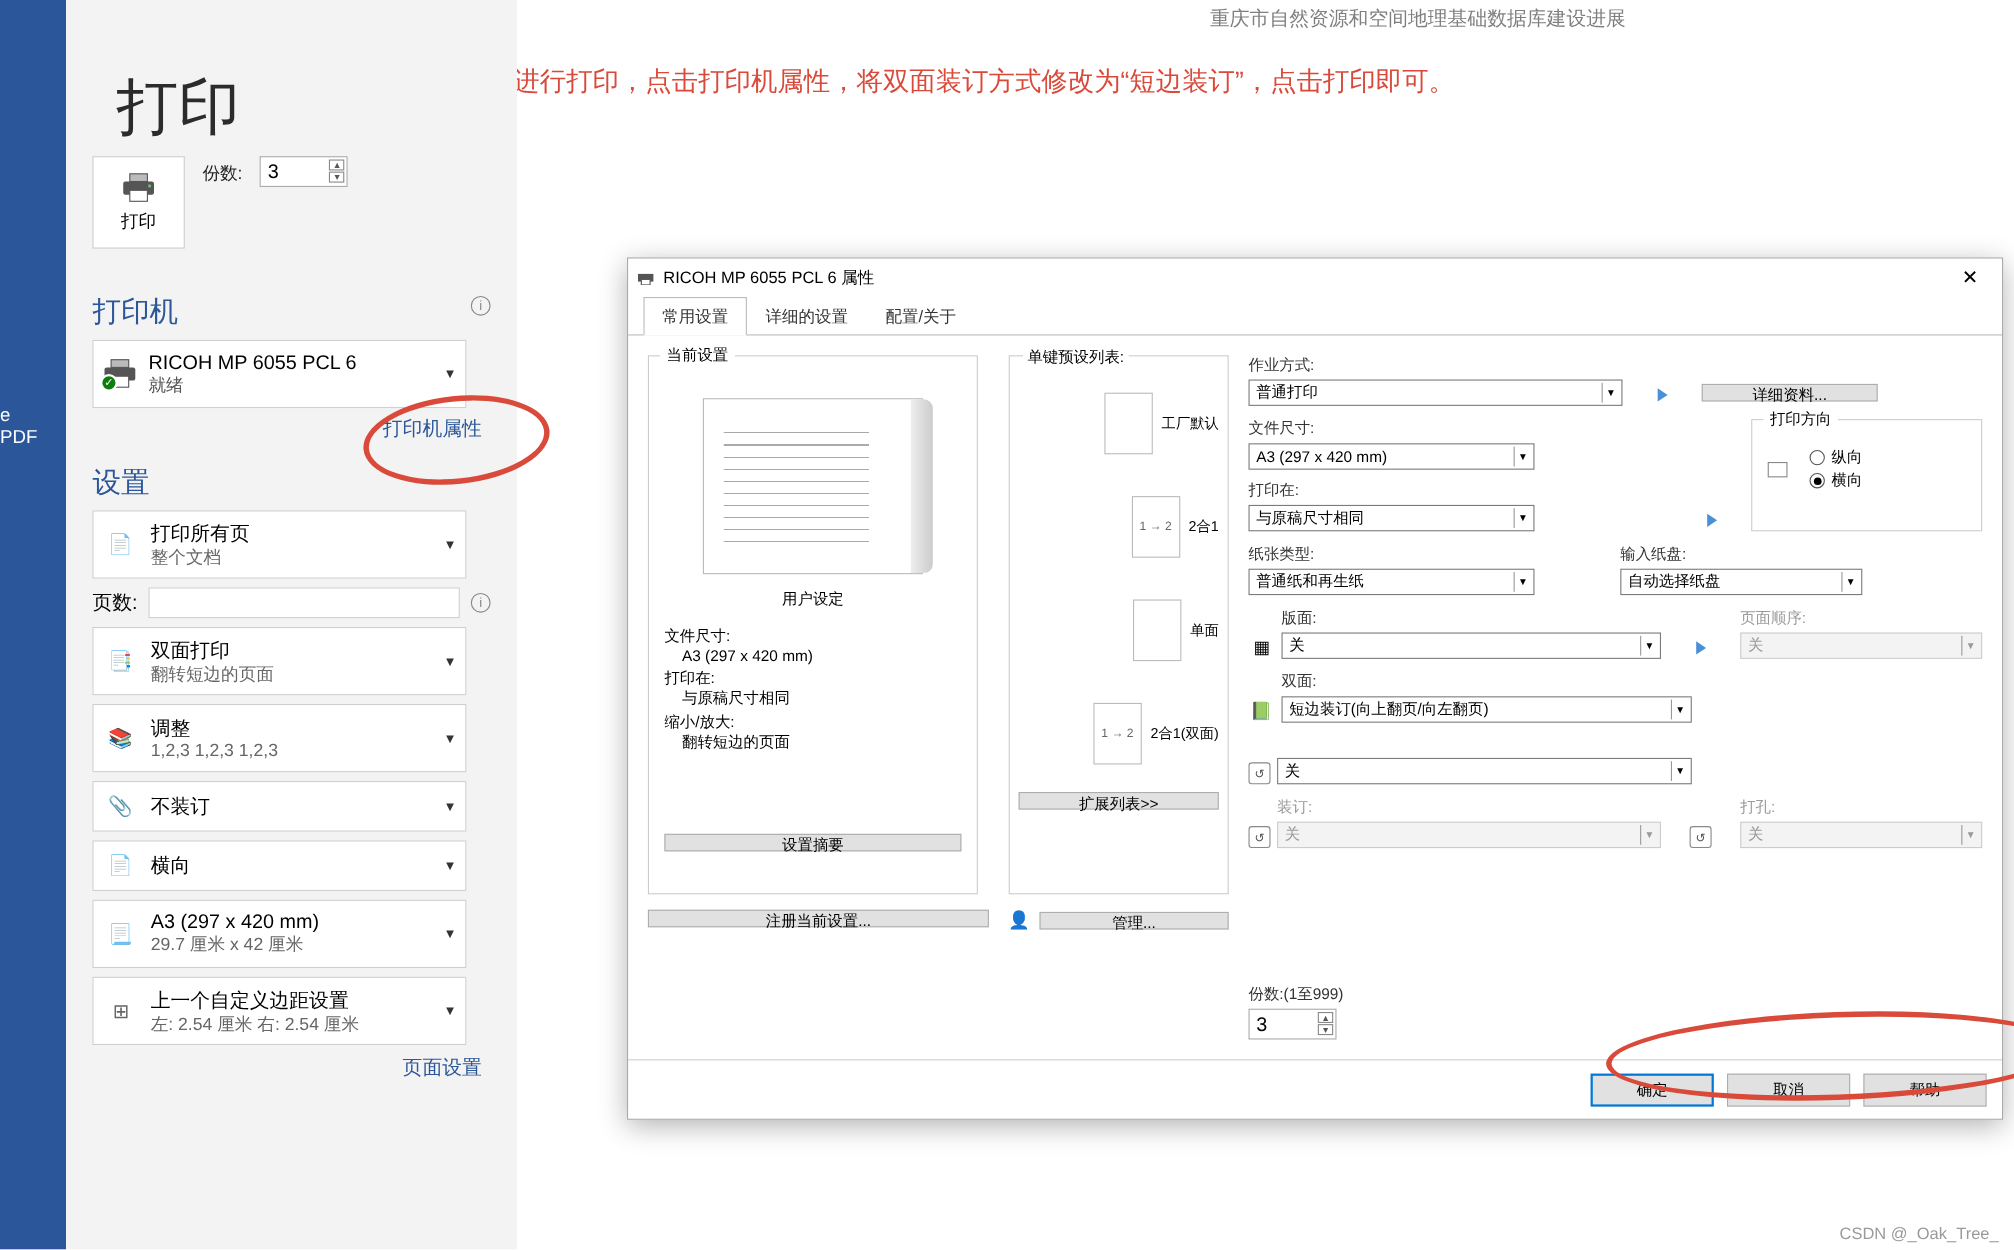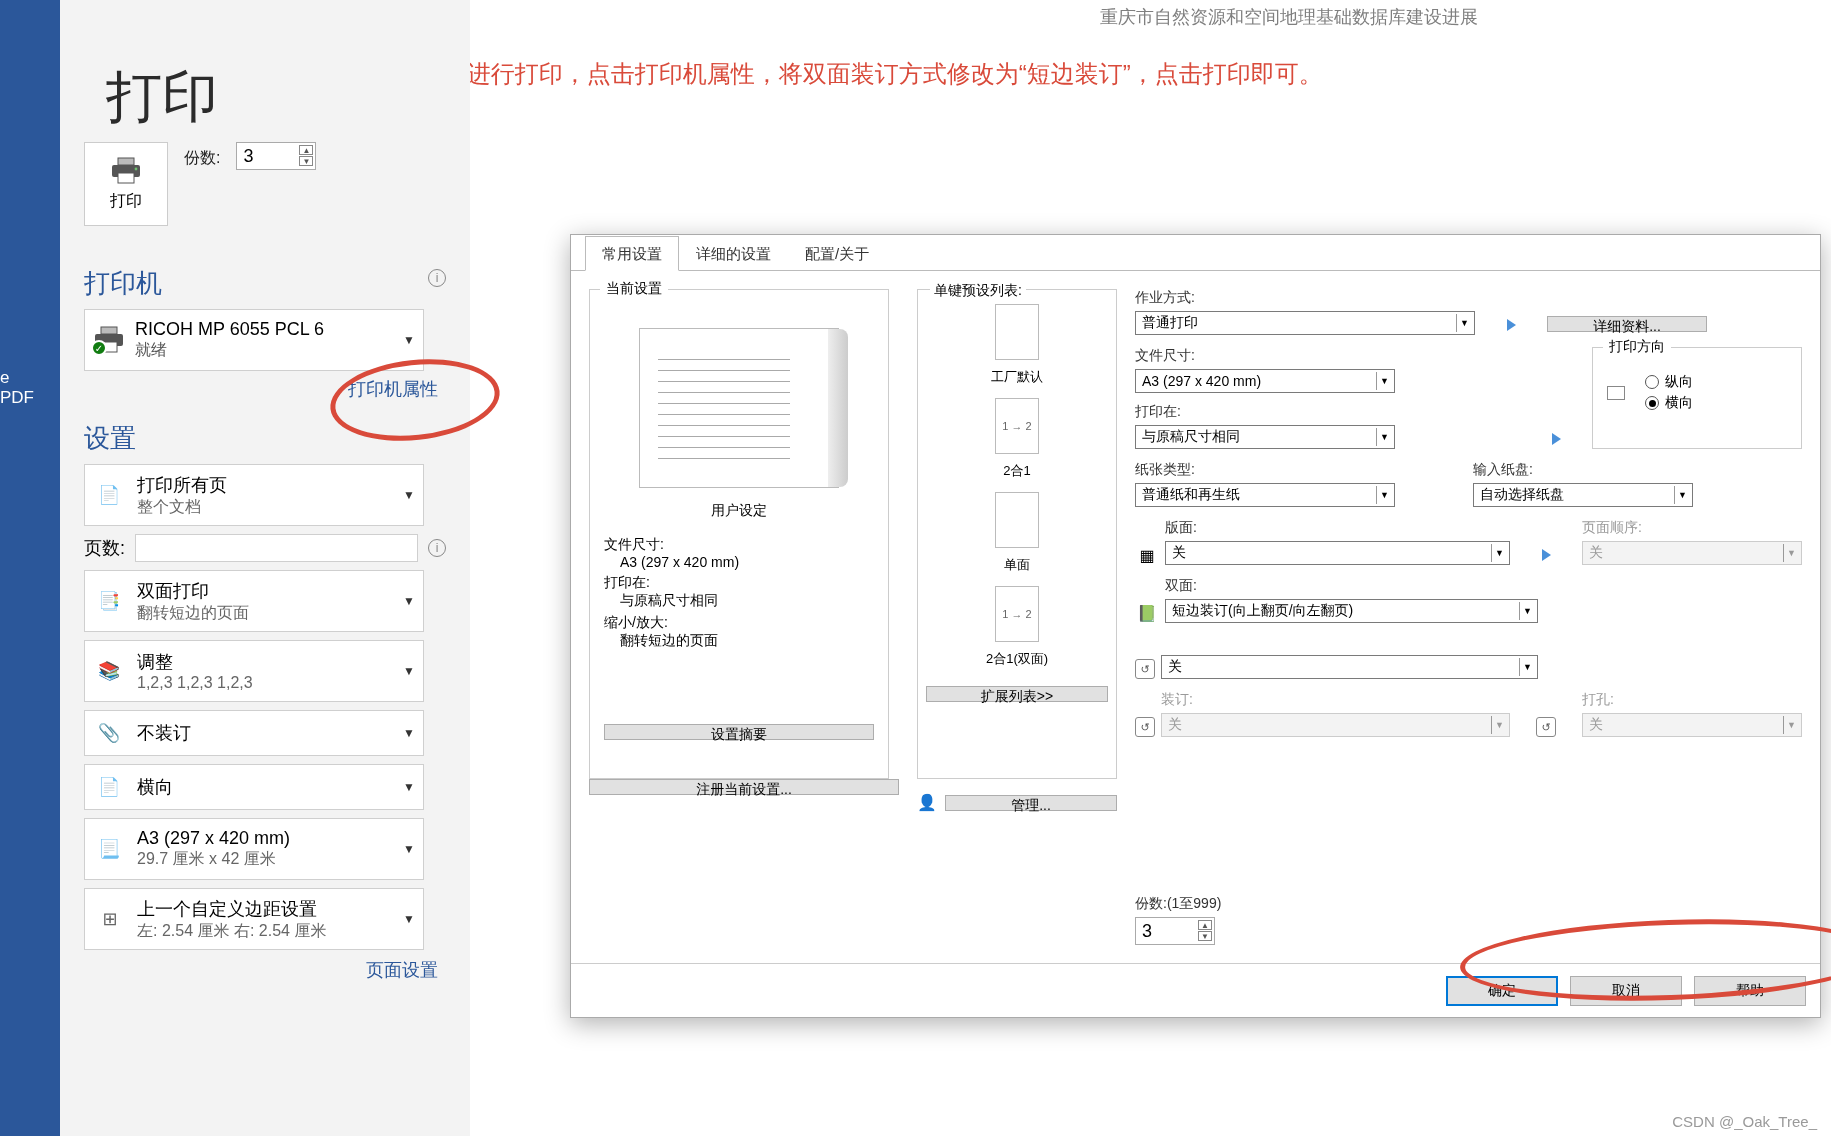--- a/index.html
+++ b/index.html
@@ -50,21 +50,21 @@
   .gcap{position:absolute;top:-10px;left:10px;background:#fff;padding:0 6px;font-size:14px;}
   .preview{width:300px;height:490px;}
   .paper-img{width:200px;height:160px;border:1px solid #bbb;margin:16px auto 14px;background:linear-gradient(#fff,#fff);position:relative;}
   .paper-img::after{content:"";position:absolute;right:-10px;top:0;width:20px;height:100%;background:linear-gradient(90deg,#eee,#ccc);border-radius:0 8px 8px 0;}
   .paper-lines{position:absolute;left:18px;top:20px;right:48px;bottom:20px;background:repeating-linear-gradient(#fff,#fff 10px,#aaa 10px,#aaa 11px);}
   .pcap{text-align:center;font-size:14px;margin-bottom:16px;}
   .kv{font-size:14px;margin:4px 0;}
   .kv .v{margin-left:16px;}
   .btn-w{width:100%;height:16px;border:1px solid #adadad;background:#e1e1e1;font-size:14px;}
   .presets{width:130px;height:490px;}
-  .pitem{height:94px;display:flex;flex-direction:column;align-items:center;justify-content:flex-start;gap:8px;font-size:13px;}
+  .pitem{height:94px;display:flex;flex-direction:row;align-items:center;justify-content:flex-end;gap:8px;font-size:13px;}
   .pimg{width:44px;height:56px;border:1px solid #bbb;background:#fff;position:relative;display:flex;align-items:center;justify-content:center;font-size:11px;color:#666;}
   .pimg.dbl::after{content:"";position:absolute;left:4px;top:4px;width:44px;height:56px;border:1px solid #bbb;background:#fff;z-index:-1;}
   .right-col{flex:1;}
   .frow{display:flex;gap:24px;margin-bottom:12px;}
   .fld{display:flex;flex-direction:column;gap:4px;font-size:14px;flex:1;}
   .fld label{color:#333;}
   .fld.dis label{color:#9a9a9a;}
   .sel{height:24px;border:1px solid #7a7a7a;background:#fff;font-size:14px;padding:0 18px 0 6px;position:relative;display:flex;align-items:center;}
   .sel .dd{position:absolute;right:2px;top:2px;width:16px;height:18px;border-left:1px solid #999;display:flex;align-items:center;justify-content:center;font-size:9px;}
   .sel.dis{background:#f3f3f3;border-color:#ccc;color:#999;}
@@ -193,27 +193,39 @@
     <div>
         <div class="t1">上一个自定义边距设置</div>
         <div class="t2">左: 2.54 厘米   右: 2.54 厘米</div>
       </div>
     <span class="chev">▼</span>
   </div>
   <div class="link">页面设置</div>
 </div>
 
 <div class="dlg">
+  <div class="ttl">
+    <div class="ttl-left">
+      <svg width="16" height="14">
+          <rect x="1" y="4" width="14" height="7" fill="#555"></rect>
+          <rect x="4" y="9" width="8" height="5" fill="#fff" stroke="#555"></rect>
+        </svg>
+      <span>RICOH MP 6055 PCL 6 属性</span>
+    </div>
+    <div class="close">
+        <span>✕</span>
+      </div>
+  </div>
   <div class="tabs">
     <div class="tab active">常用设置</div>
     <div class="tab">详细的设置</div>
     <div class="tab">配置/关于</div>
   </div>
   <div class="dlg-body">
-    <div class="col" style="width:310px;">
+    <div class="col" style="width:310px;gap:14px">
       <div class="gbox preview">
         <div class="gcap">当前设置</div>
         <div class="paper-img">
             <div class="paper-lines"></div>
           </div>
         <div class="pcap">用户设定</div>
         <div class="kv"><span>文件尺寸:</span><div class="v">A3 (297 x 420 mm)</div></div>
         <div class="kv"><span>打印在:</span><div class="v">与原稿尺寸相同</div></div>
         <div class="kv"><span>缩小/放大:</span><div class="v">翻转短边的页面</div></div>
         <div style="flex:1"></div>

